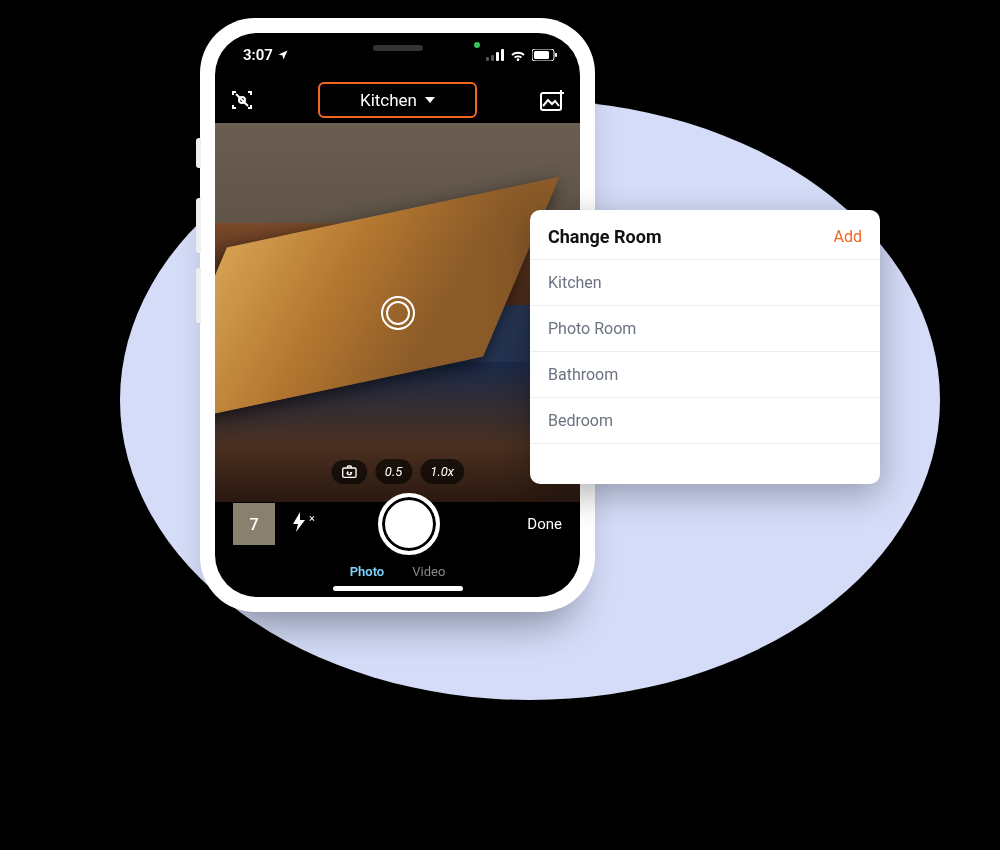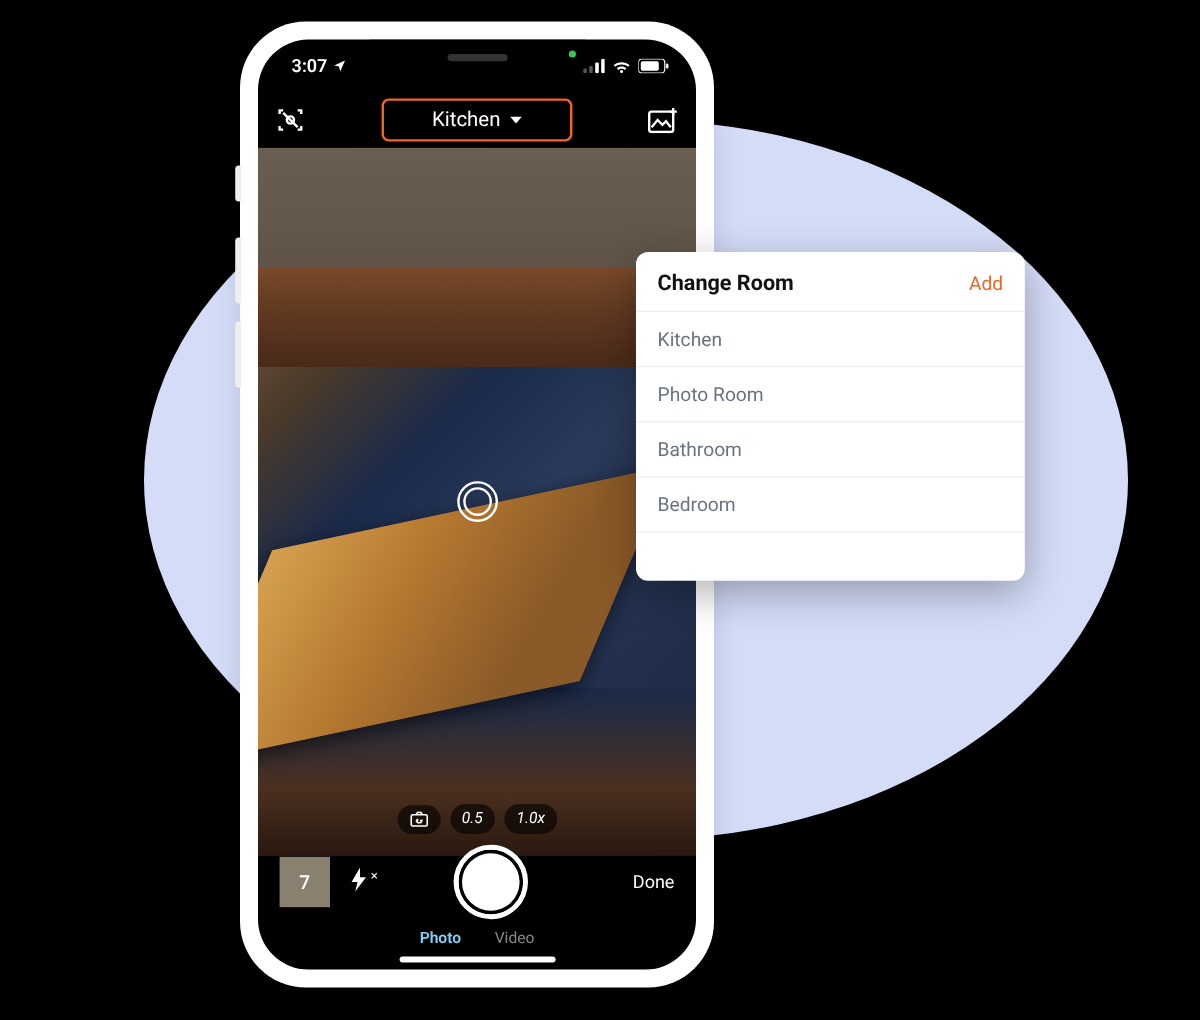--- a/index.html
+++ b/index.html
@@ -18,21 +18,21 @@
     background: #d4dcf8;
     border-radius: 50%;
     left: 120px;
     top: 100px;
   }
   .phone {
     position: absolute;
     left: 200px;
     top: 18px;
     width: 395px;
-    height: 805px;
+    height: 594px;
     background: #fff;
     border-radius: 55px;
     box-shadow: 0 30px 40px -20px rgba(0,0,0,0.4);
   }
   .phone-inner {
     position: absolute;
     left: 15px; top: 15px; right: 15px; bottom: 15px;
     background: #000;
     border-radius: 42px;
     overflow: hidden;
@@ -168,21 +168,21 @@
   .mode-row span { color:#888; }
   .mode-row span.active { color:#7dd3fc; font-weight:600;}
   .home-ind {
     position:absolute; bottom:6px; left:50%; transform:translateX(-50%);
     width:130px; height:5px; background:#fff; border-radius:3px; z-index:40;
   }
 
   .popover {
     position:absolute;
     left: 530px; top: 210px;
-    width: 324px;
+    width: 350px;
     background:#fff;
     border-radius: 10px;
     box-shadow: 0 10px 35px rgba(0,0,0,0.3);
     overflow:hidden;
     z-index: 100;
     padding-bottom: 40px;
   }
   .popover-header {
     display:flex; justify-content:space-between; align-items:center;
     padding: 16px 18px 12px 18px;

